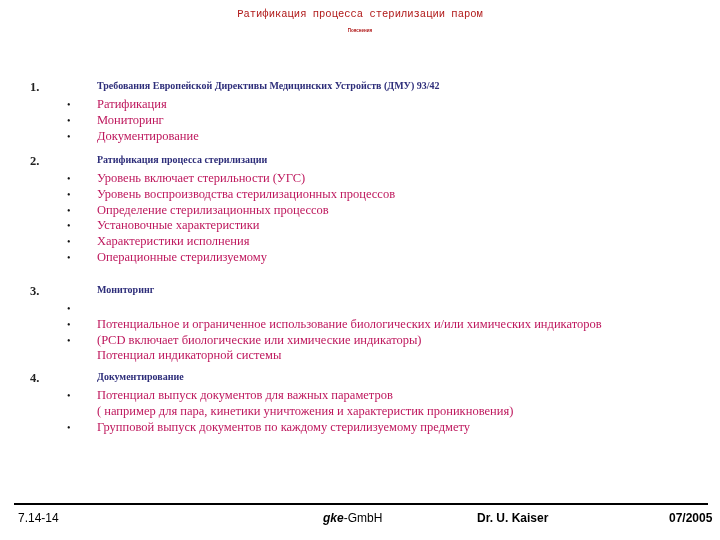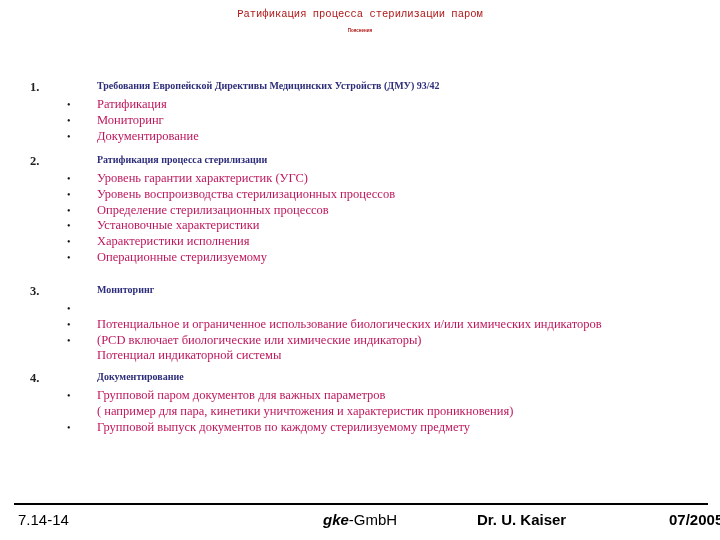--- a/index.html
+++ b/index.html
@@ -98,21 +98,21 @@
       left: 14px;
       top: 503px;
       width: 694px;
       height: 2px;
       background: #000000;
     }
     .footer-text {
       position: absolute;
       top: 511px;
       font-family: "Liberation Sans", sans-serif;
-      font-size: 15px;
+      font-size: 12px;
       color: #000000;
       white-space: nowrap;
     }
     .footer-code { left: 18px; }
     .footer-company { left: 323px; }
     .footer-company .brand {
       font-weight: bold;
       font-style: italic;
     }
     .footer-author { left: 477px; font-weight: bold; }
@@ -149,21 +149,21 @@
   </ul>
 </div>
 
 <div class="section" style="top:154px;">
   <span class="sec-num">2.</span>
   <span class="sec-title">Ратификация процесса стерилизации</span>
   <ul class="items">
     <li class="item">
       <span class="bullet">•</span>
       <span class="item-text">
-          <span class="line">Уровень гарантии характеристик (УГС)</span>
+          <span class="line">Уровень включает стерильности (УГС)</span>
         </span>
     </li>
     <li class="item">
       <span class="bullet">•</span>
       <span class="item-text">
           <span class="line">Уровень воспроизводства стерилизационных процессов</span>
         </span>
     </li>
     <li class="item">
       <span class="bullet">•</span>
@@ -215,21 +215,21 @@
   </ul>
 </div>
 
 <div class="section" style="top:371px;">
   <span class="sec-num">4.</span>
   <span class="sec-title">Документирование</span>
   <ul class="items">
     <li class="item two-line">
       <span class="bullet">•</span>
       <span class="item-text">
-        <span class="line">Групповой паром документов для важных параметров</span>
+        <span class="line">Потенциал выпуск документов для важных параметров</span>
         <span class="line">( например для пара, кинетики уничтожения и характеристик проникновения)</span>
       </span>
     </li>
     <li class="item">
       <span class="bullet">•</span>
       <span class="item-text">
           <span class="line">Групповой выпуск документов по каждому стерилизуемому предмету</span>
         </span>
     </li>
   </ul>

